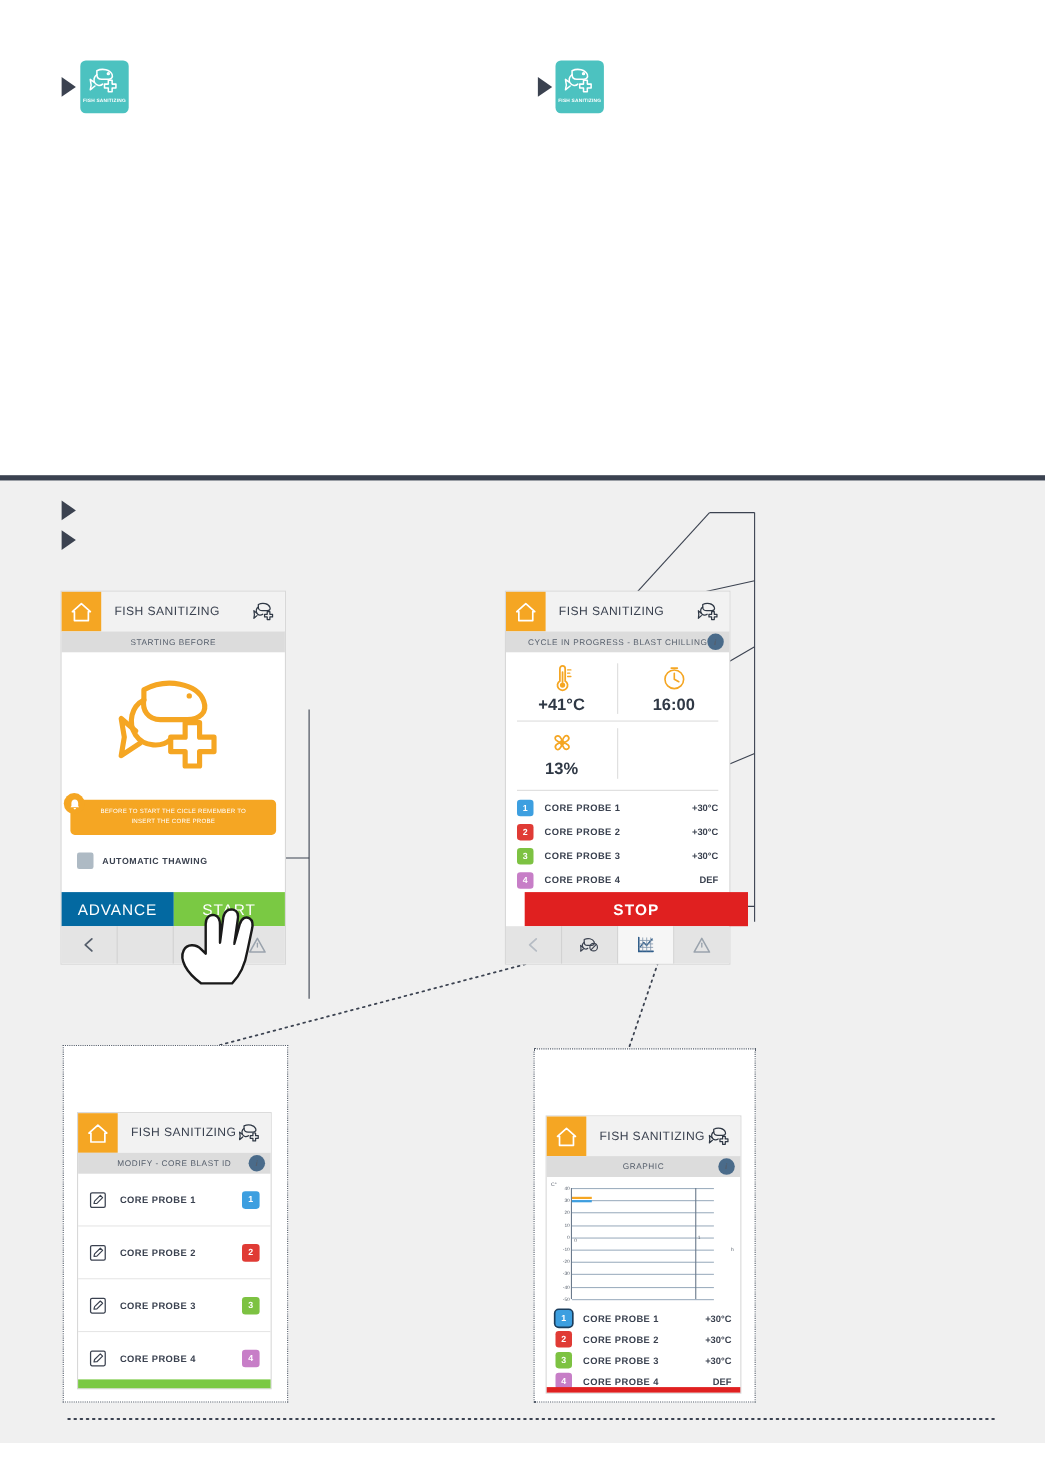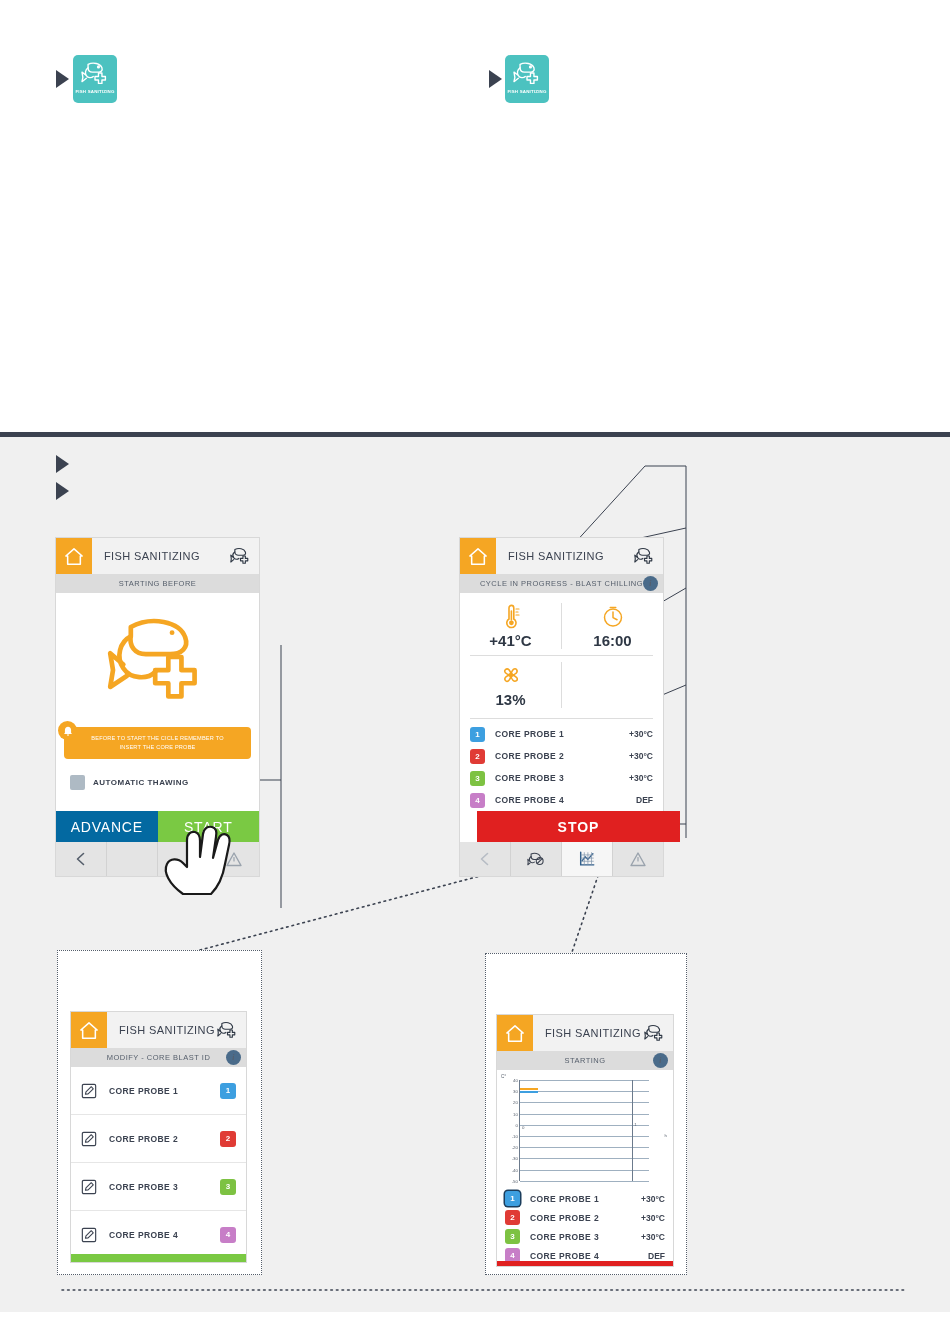--- a/index.html
+++ b/index.html
@@ -475,21 +475,21 @@
       <svg class="fishicon" viewBox="0 0 26 24">
         <g fill="none" stroke="#2f3845" stroke-width="1.4" stroke-linejoin="round" stroke-linecap="round">
           <path d="M6 4 C11 1.5, 17.5 3, 19 7 C20 9.5, 18.5 11, 16 11 L10.5 11 C8 11, 6 9.5, 6 7 Z"></path>
           <path d="M6 7 C3.5 8.5, 3 11.5, 4.5 14 C6 16.5, 9 16.5, 11 15"></path>
           <path d="M4 13.5 L1 11 L1.6 15.5 L1 19.5 L4.5 16.5"></path>
         </g>
         <path d="M16 12 h3 v3 h3 v3 h-3 v3 h-3 v-3 h-3 v-3 h3 z" fill="none" stroke="#2f3845" stroke-width="1.4" stroke-linejoin="round"></path>
       </svg>
     </div>
     <div class="psub">
-      <span>STARTING</span>
+      <span>GRAPHIC</span>
       <span class="info">i</span>
     </div>
 
     <div class="chart">
       <span class="unit">C°</span>
       <div class="plot">
         <div class="gline" style="top:0%;"></div>
         <div class="gline" style="top:11.1%;"></div>
         <div class="gline" style="top:22.2%;"></div>
         <div class="gline" style="top:33.3%;"></div>

